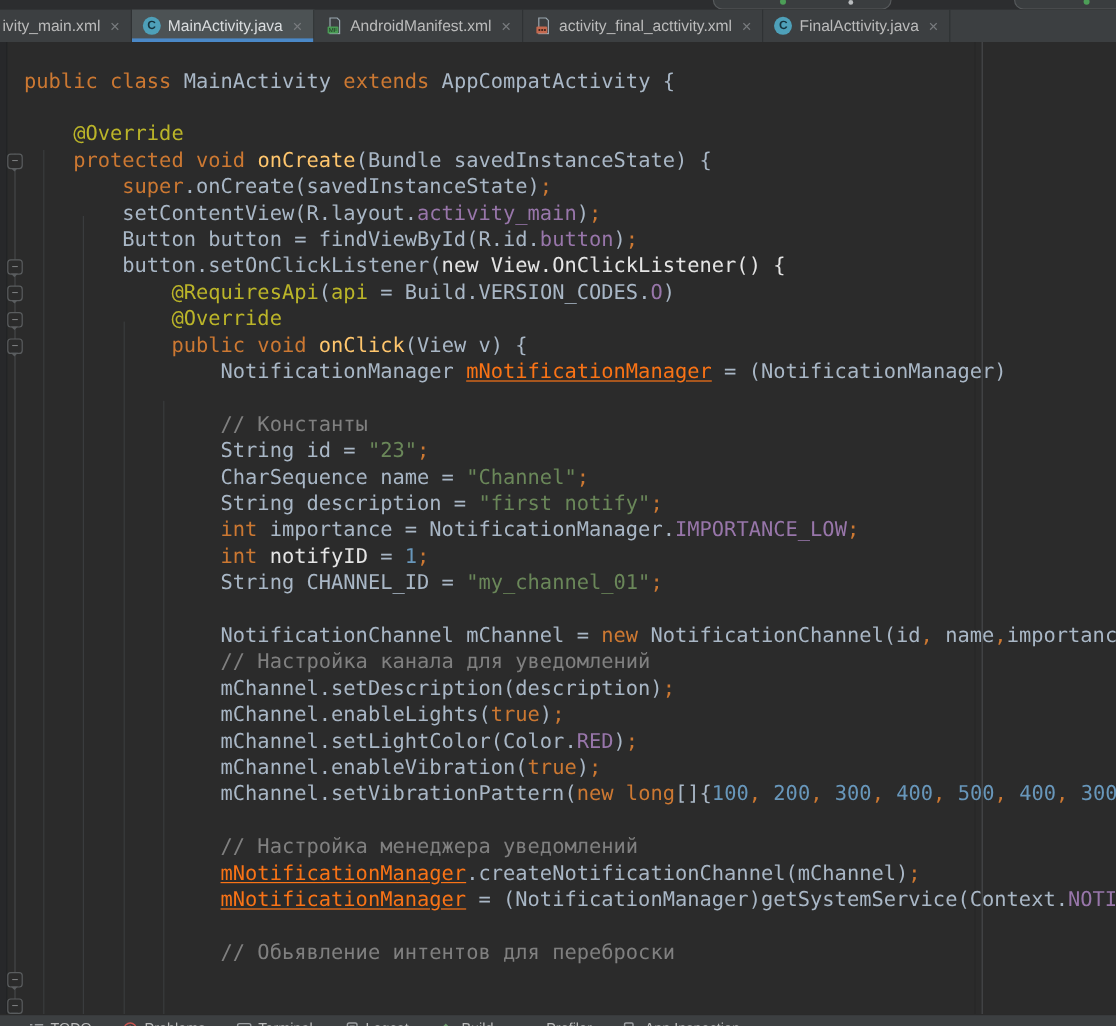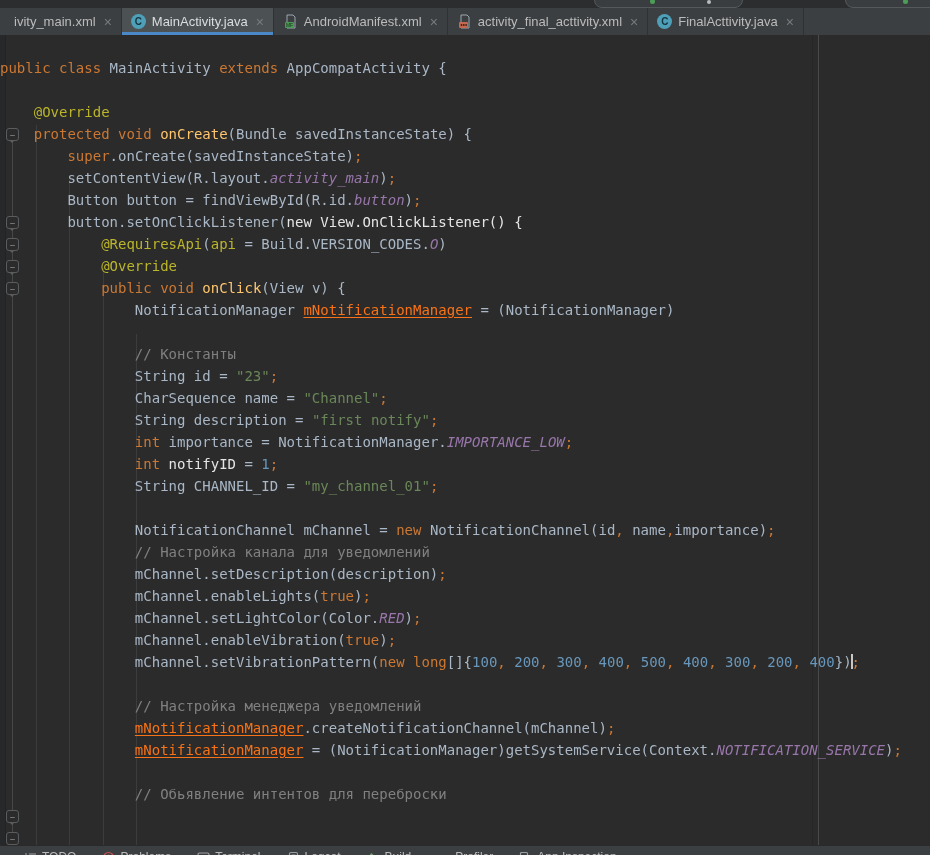--- a/index.html
+++ b/index.html
@@ -9,21 +9,21 @@
   
   #top-strip{position:absolute;left:0;top:0;width:930px;height:8px;background:#2C2D2F;overflow:hidden;}
   .pill{position:absolute;top:-10px;height:16px;border:1px solid #56595B;border-radius:8px;background:#3A3D3F;}
   .pill .gdot{position:absolute;bottom:3px;width:5px;height:5px;border-radius:50%;background:#4C9E57;}
   .pill .wdot{position:absolute;bottom:3px;width:4px;height:4px;border-radius:50%;background:#B9BCBE;}
 
   
   #tab-bar{position:absolute;left:0;top:8px;width:930px;height:27px;background:#3C3F41;display:flex;align-items:stretch;}
   .tab{position:relative;display:flex;align-items:center;padding:0 9px;border-right:1px solid #2F3234;
        color:#BBBBBB;font-size:13px;white-space:nowrap;cursor:default;}
-  .tab.first{padding-left:14px;}
+  .tab.first{padding-left:2px;}
   .tab.active{background:#4C5254;color:#DADDDF;}
   .tab.active::after{content:"";position:absolute;left:0;right:0;bottom:0;height:3px;background:#4A88C7;}
   .tab .icon-wrap{display:inline-flex;margin-right:6px;align-items:center;}
   .tab .close{margin-left:8px;color:#787B7E;font-size:14px;line-height:1;}
   .cls-ic{display:inline-flex;width:15px;height:15px;border-radius:50%;background:#4EA0B9;color:#15333D;
           font:bold 10px "Liberation Sans",sans-serif;align-items:center;justify-content:center;}
 
   
   #editor{position:absolute;left:0;top:35px;width:930px;height:810px;background:#2B2B2B;overflow:hidden;}
   #edge-strip{position:absolute;left:0;top:0;width:5px;height:810px;background:#27282A;border-right:1px solid #222325;}
@@ -31,30 +31,30 @@
   .margin-guide-1{position:absolute;left:812px;top:0;width:1px;height:810px;background:#262626;}
   .margin-guide-2{position:absolute;left:818px;top:0;width:1px;height:810px;background:#47494B;}
   #fold-line{position:absolute;left:12px;top:93px;width:1px;height:717px;background:#454748;}
   .fold-marker{position:absolute;left:6px;width:11px;height:11px;border:1px solid #5A5D5F;border-radius:3px;
                background:#2B2B2B;color:#8A8D8F;font:9px "DejaVu Sans Mono",monospace;
                display:flex;align-items:center;justify-content:center;z-index:3;}
   .fold-marker::after{content:"";position:absolute;left:2px;top:11px;border-left:3px solid transparent;
                border-right:3px solid transparent;border-top:3px solid #5A5D5F;}
 
   #code{position:absolute;left:0;top:0;width:930px;padding-top:22px;z-index:2;}
-  .code-line{height:22px;line-height:22px;white-space:pre;
-             font-family:"DejaVu Sans Mono",monospace;font-size:14px;color:#A9B7C6;}
+  .code-line{height:22px;line-height:22px;padding-left:20px;white-space:pre;
+             font-family:"DejaVu Sans Mono",monospace;font-size:17px;color:#A9B7C6;}
   .tok-kw{color:#CC7832;}
   .tok-tx{color:#A9B7C6;}
   .tok-an{color:#BBB529;}
   .tok-mt{color:#FFC66D;}
   .tok-st{color:#6A8759;}
   .tok-nu{color:#6897BB;}
   .tok-cm{color:#808080;}
-  .tok-co{color:#9876AA;font-style:italic;}
+  .tok-co{color:#9876AA;}
   .tok-gr{color:#e5e5e5;}
   .tok-un{color:#f97316;text-decoration:underline;text-underline-offset:2px;}
   .tok-pu{color:#CC7832;}
   .tok-ca{display:inline-block;width:2px;height:15px;background:#C8C8C8;vertical-align:-2px;margin:0 -1px;}
 
   
   #status-bar{position:absolute;left:0;top:845px;width:930px;height:26px;background:#3C3F41;
               border-top:1px solid #2A2A2A;display:flex;align-items:flex-start;gap:26px;
               padding:4px 0 0 24px;box-sizing:border-box;}
   .sb-item{display:flex;align-items:flex-start;gap:5px;color:#BBBBBB;font-size:12px;white-space:nowrap;}

